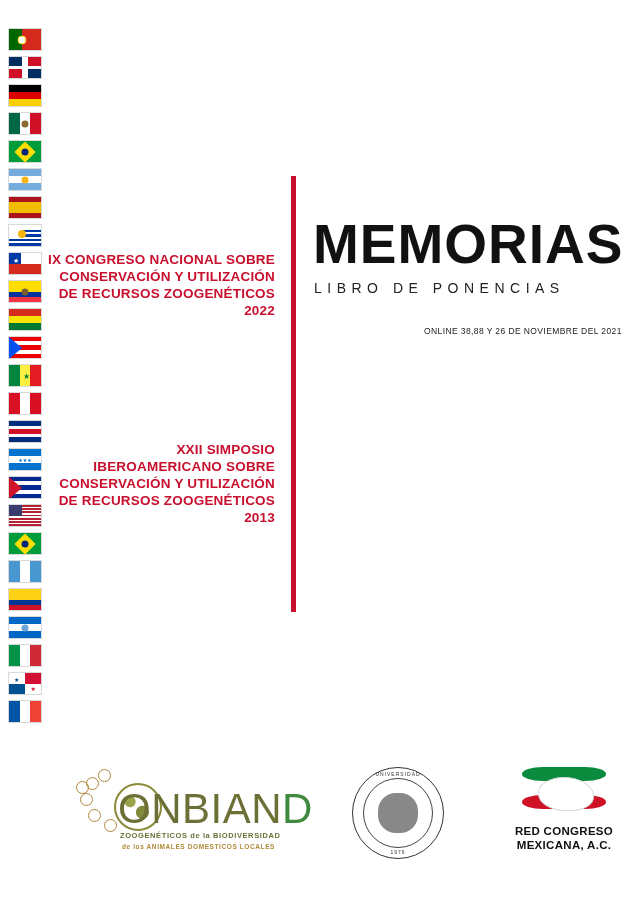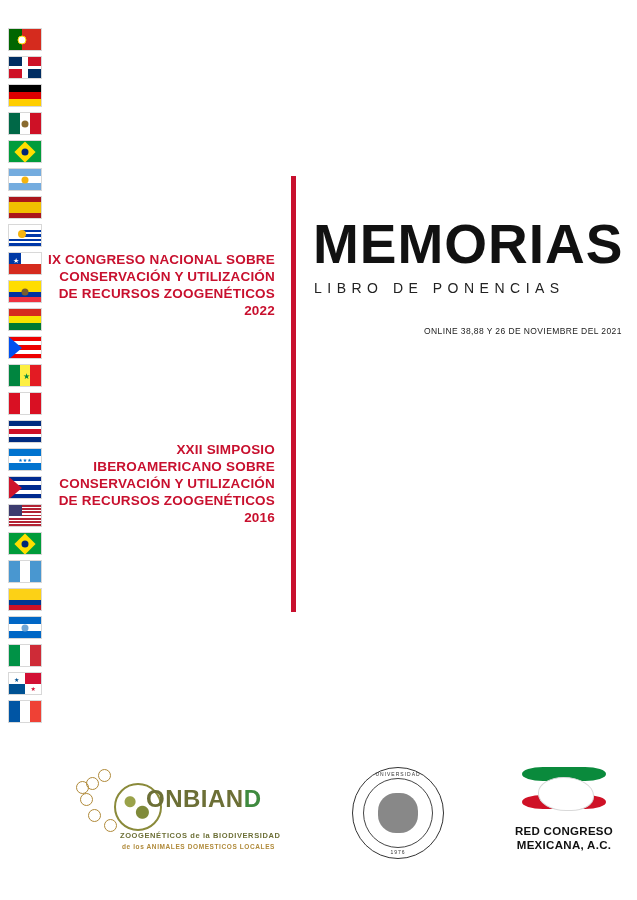--- a/index.html
+++ b/index.html
@@ -166,25 +166,24 @@
     position: absolute;
     left: 72px;
     top: 8px;
     width: 215px;
     height: 100px;
   }
   #conbiand-word {
     position: absolute;
     left: 46px;
     top: 22px;
-    font-size: 24px;
-    font-weight: bold;
+    font-size: 42px;
+    font-weight: normal;
     letter-spacing: 0.5px;
     color: #6c6f36;
-    padding-left: 28px;
   }
   #conbiand-word .d-green { color: #3f8a3f; }
   #conbiand-globe {
     position: absolute;
     left: 42px;
     top: 20px;
     width: 44px;
     height: 44px;
     border-radius: 50%;
     border: 2.5px solid #8a8a3a;
@@ -496,21 +495,21 @@
       <i style="background:#ffffff;"></i>
       <i style="background:#ef4135;"></i>
   </div>
 
 </div>
 
 <div id="red-rule"></div>
 
 <div class="congress-block" id="congress-national">IX CONGRESO NACIONAL SOBRE CONSERVACIÓN Y UTILIZACIÓN  DE RECURSOS ZOOGENÉTICOS 2022</div>
 
-<div class="congress-block" id="congress-symposium">XXII SIMPOSIO IBEROAMERICANO SOBRE CONSERVACIÓN Y UTILIZACIÓN DE RECURSOS ZOOGENÉTICOS 2016</div>
+<div class="congress-block" id="congress-symposium">XXII SIMPOSIO IBEROAMERICANO SOBRE CONSERVACIÓN Y UTILIZACIÓN DE RECURSOS ZOOGENÉTICOS 2013</div>
 
 <div id="memorias-title">MEMORIAS</div>
 
 <div id="memorias-subtitle">LIBRO DE PONENCIAS</div>
 
 <div id="online-date">ONLINE 38,88 Y 26 DE NOVIEMBRE DEL 2021</div>
 
 <div id="logos">
 
   <div id="logo-conbiand">

